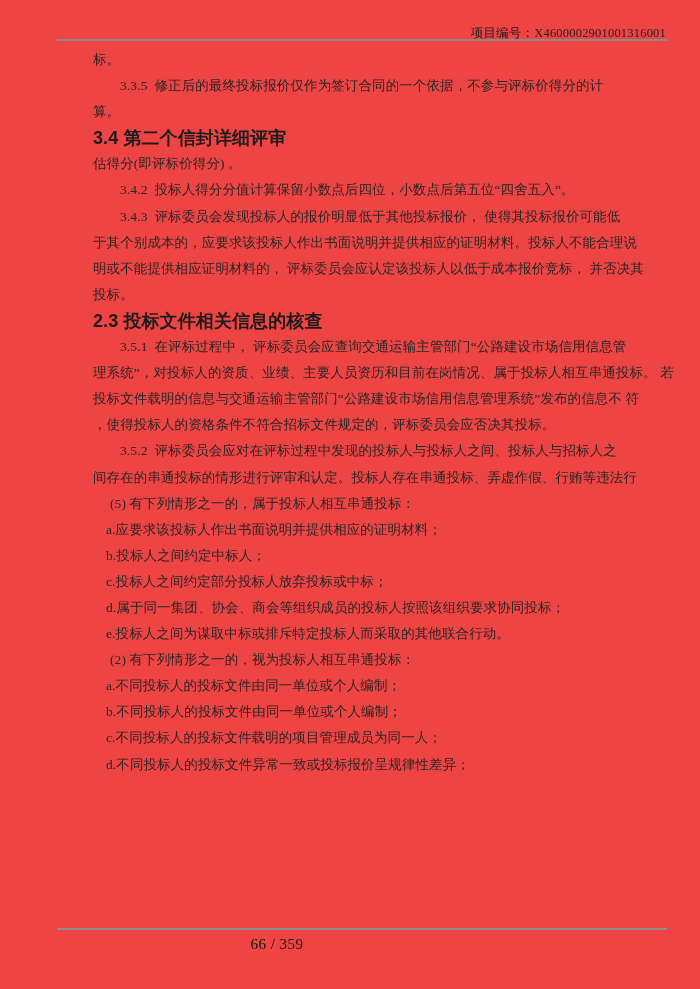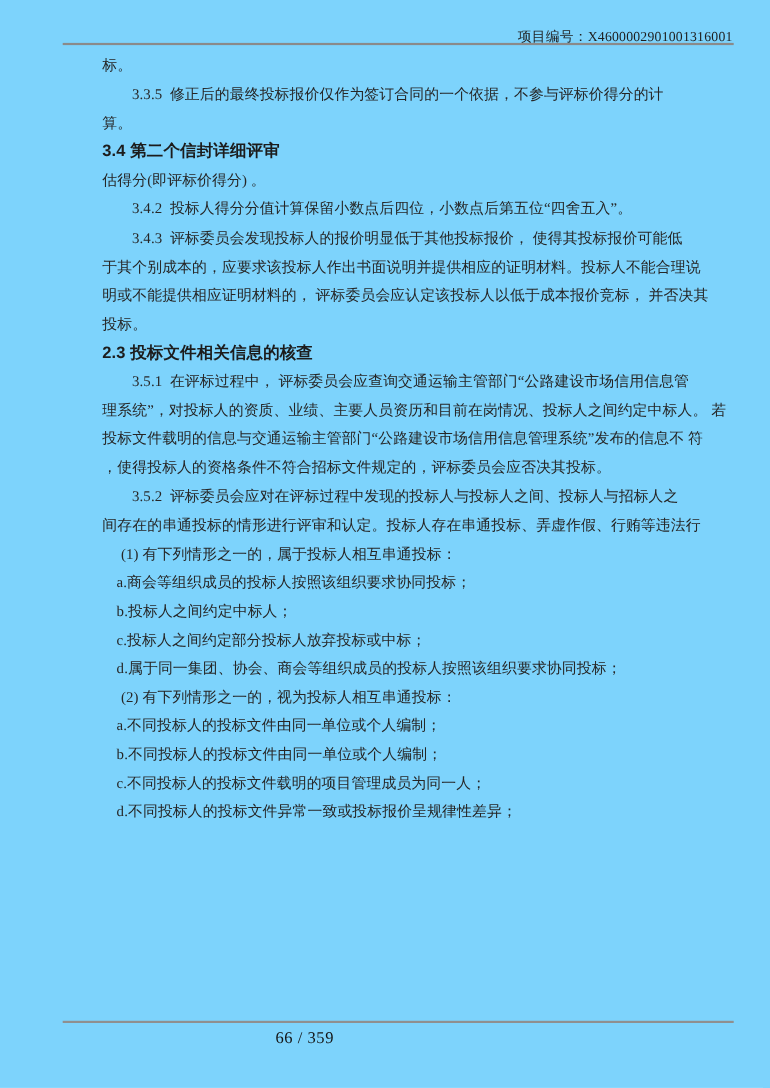--- a/index.html
+++ b/index.html
@@ -1,21 +1,21 @@
 <!DOCTYPE html>
 <html><head>
 <meta charset="utf-8">
 <style>
   * { margin: 0; padding: 0; box-sizing: border-box; }
   html, body { background: #ffffff; }
   .page {
     position: relative;
     width: 700px;
     height: 989px;
-    background: #7dd3fc;
+    background: #ef4444;
     font-family: "Liberation Serif", "DejaVu Serif", serif;
     color: #262626;
     overflow: hidden;
   }
   .page-header-text {
     position: absolute;
     top: 25px;
     right: 34px;
     font-size: 12.5px;
     color: #1f1f1f;
@@ -44,21 +44,21 @@
     white-space: pre;
     letter-spacing: 0.1px;
   }
   .line.para  { padding-left: 27px; }
   .line.list1 { padding-left: 17px; }
   .line.list2 { padding-left: 13px; }
   .line.cont  { padding-left: 0; }
   .line.heading {
     font-family: "Liberation Sans", "DejaVu Sans", sans-serif;
     font-weight: bold;
-    font-size: 15px;
+    font-size: 18px;
     color: #1c1c1c;
   }
   .footer-rule {
     position: absolute;
     top: 928px;
     left: 57px;
     width: 610px;
     height: 2px;
     background: #8f8f8f;
   }
@@ -88,30 +88,31 @@
       <div class="line cont">算。</div>
       <div class="line heading">3.4 第二个信封详细评审</div>
       <div class="line cont">估得分(即评标价得分) 。</div>
       <div class="line para">3.4.2  投标人得分分值计算保留小数点后四位，小数点后第五位“四舍五入”。</div>
       <div class="line para">3.4.3  评标委员会发现投标人的报价明显低于其他投标报价， 使得其投标报价可能低</div>
       <div class="line cont">于其个别成本的，应要求该投标人作出书面说明并提供相应的证明材料。投标人不能合理说</div>
       <div class="line cont">明或不能提供相应证明材料的， 评标委员会应认定该投标人以低于成本报价竞标， 并否决其</div>
       <div class="line cont">投标。</div>
       <div class="line heading">2.3 投标文件相关信息的核查</div>
       <div class="line para">3.5.1  在评标过程中， 评标委员会应查询交通运输主管部门“公路建设市场信用信息管</div>
-      <div class="line cont">理系统”，对投标人的资质、业绩、主要人员资历和目前在岗情况、投标人之间约定中标人。 若</div>
+      <div class="line cont">理系统”，对投标人的资质、业绩、主要人员资历和目前在岗情况、属于投标人相互串通投标。 若</div>
       <div class="line cont">投标文件载明的信息与交通运输主管部门“公路建设市场信用信息管理系统”发布的信息不 符</div>
       <div class="line cont">，使得投标人的资格条件不符合招标文件规定的，评标委员会应否决其投标。</div>
       <div class="line para">3.5.2  评标委员会应对在评标过程中发现的投标人与投标人之间、投标人与招标人之</div>
       <div class="line cont">间存在的串通投标的情形进行评审和认定。投标人存在串通投标、弄虚作假、行贿等违法行</div>
-      <div class="line list1">(1) 有下列情形之一的，属于投标人相互串通投标：</div>
-      <div class="line list2">a.商会等组织成员的投标人按照该组织要求协同投标；</div>
+      <div class="line list1">(5) 有下列情形之一的，属于投标人相互串通投标：</div>
+      <div class="line list2">a.应要求该投标人作出书面说明并提供相应的证明材料；</div>
       <div class="line list2">b.投标人之间约定中标人；</div>
       <div class="line list2">c.投标人之间约定部分投标人放弃投标或中标；</div>
       <div class="line list2">d.属于同一集团、协会、商会等组织成员的投标人按照该组织要求协同投标；</div>
+      <div class="line list2">e.投标人之间为谋取中标或排斥特定投标人而采取的其他联合行动。</div>
       <div class="line list1">(2) 有下列情形之一的，视为投标人相互串通投标：</div>
       <div class="line list2">a.不同投标人的投标文件由同一单位或个人编制；</div>
       <div class="line list2">b.不同投标人的投标文件由同一单位或个人编制；</div>
       <div class="line list2">c.不同投标人的投标文件载明的项目管理成员为同一人；</div>
       <div class="line list2">d.不同投标人的投标文件异常一致或投标报价呈规律性差异；</div>
     </div>
 
   <div class="footer-rule"></div>
 
   <div class="page-number">66 / 359</div>

